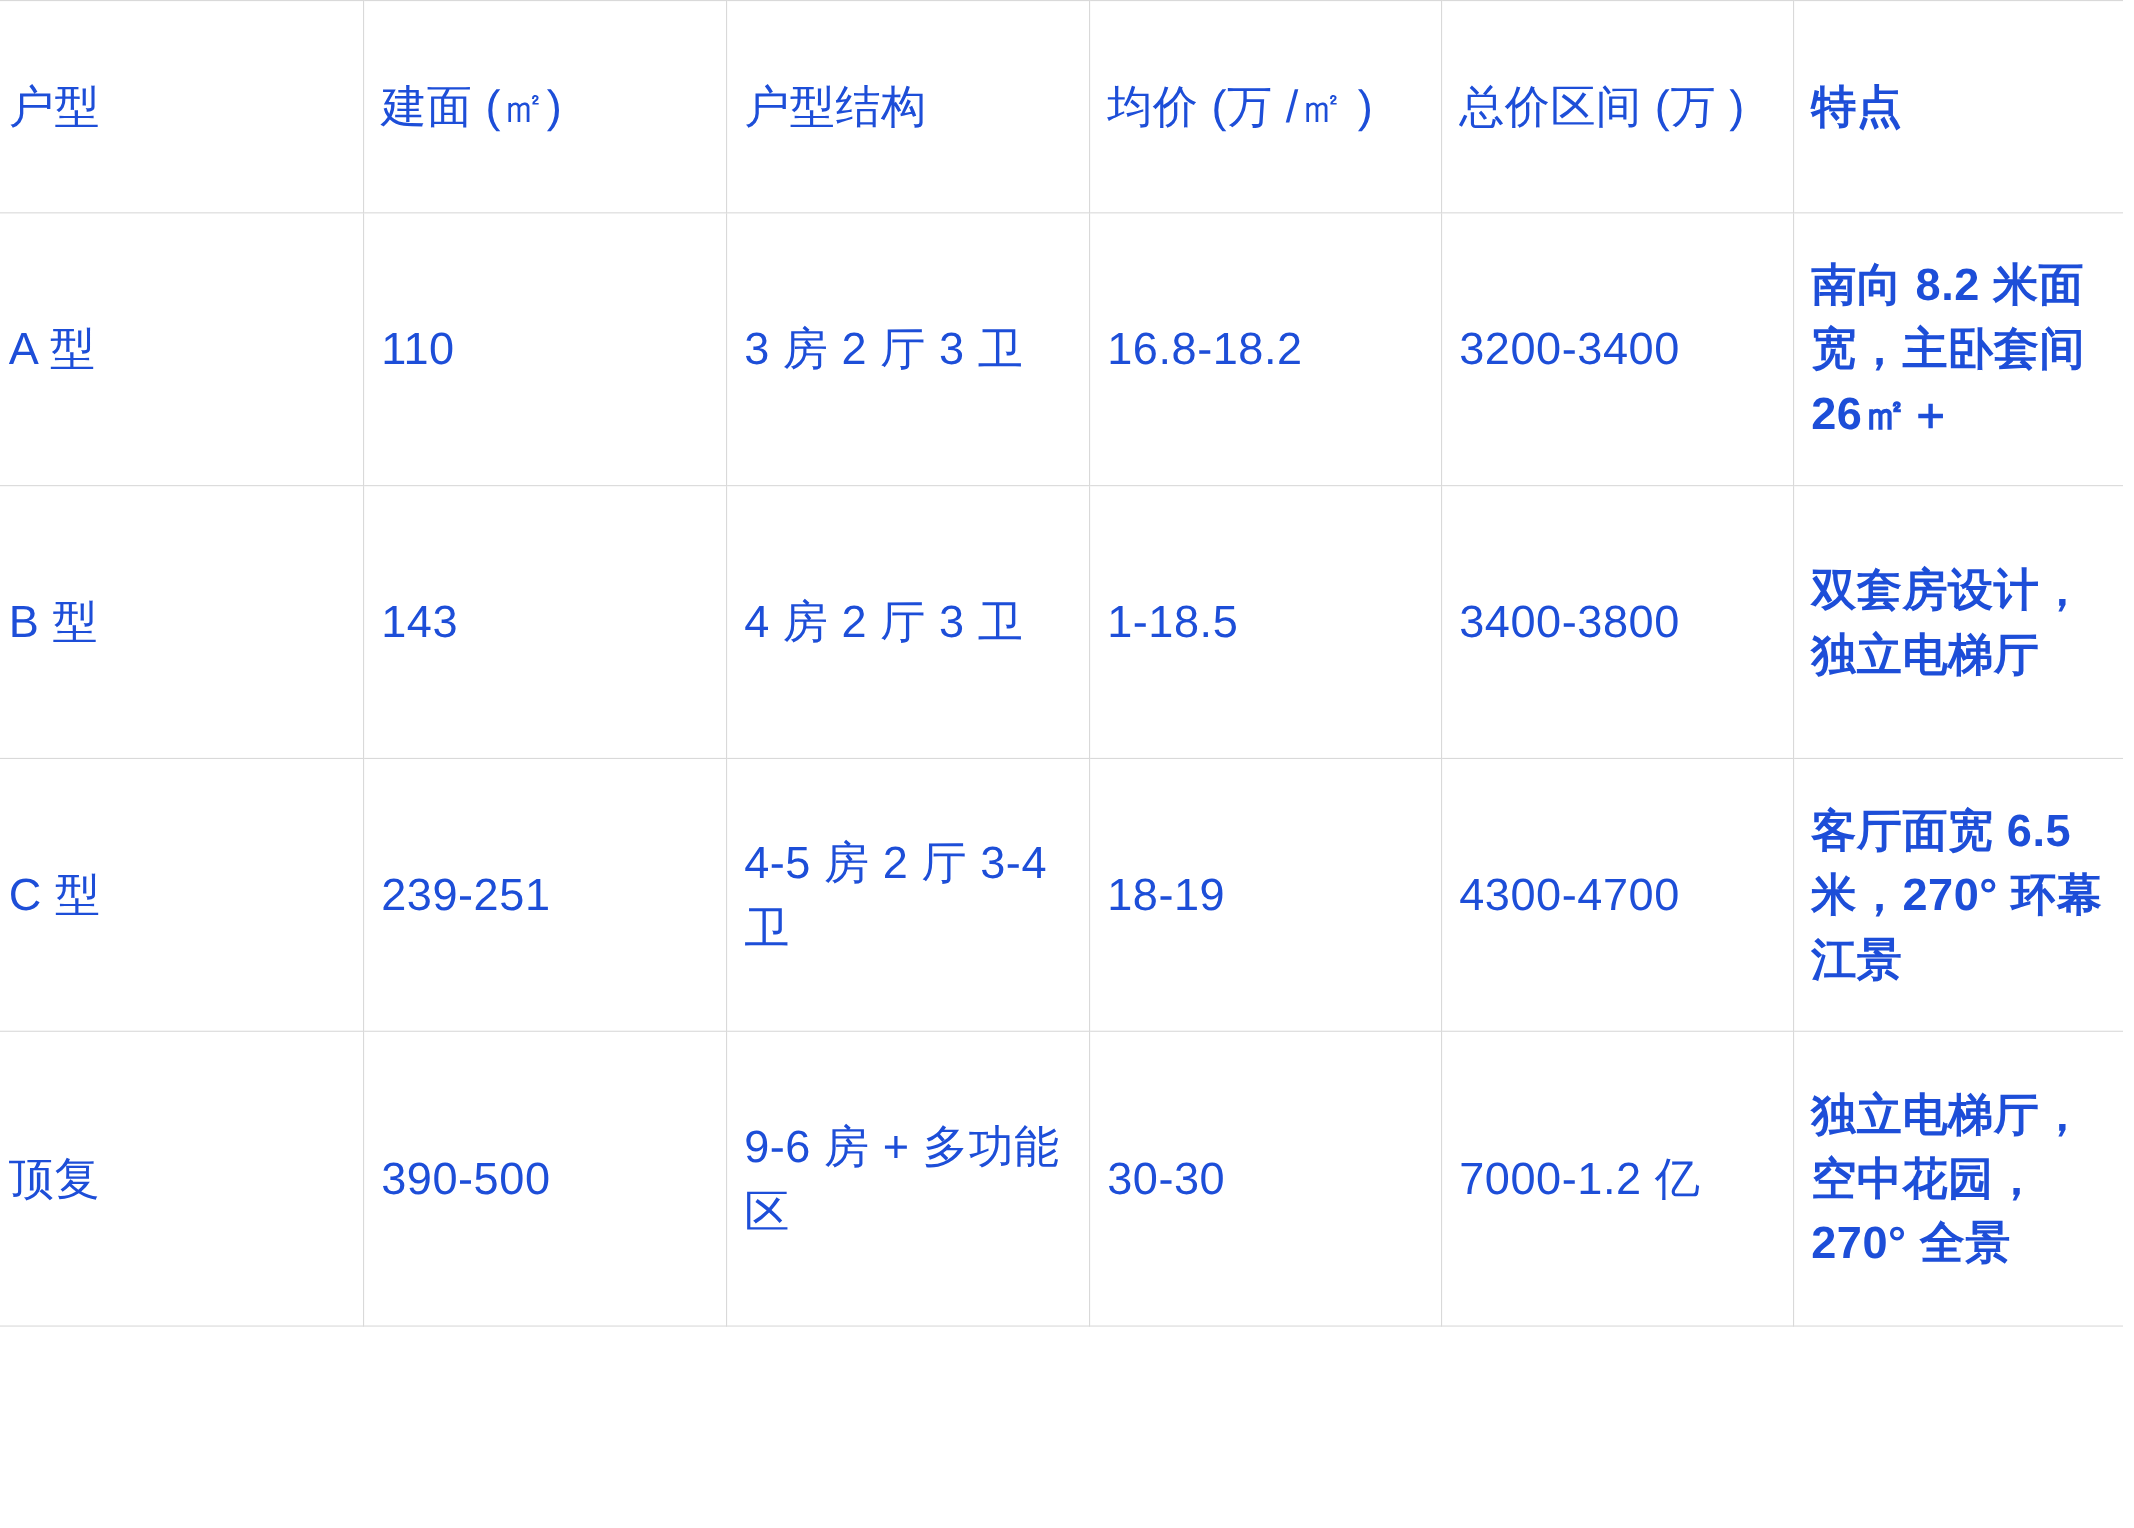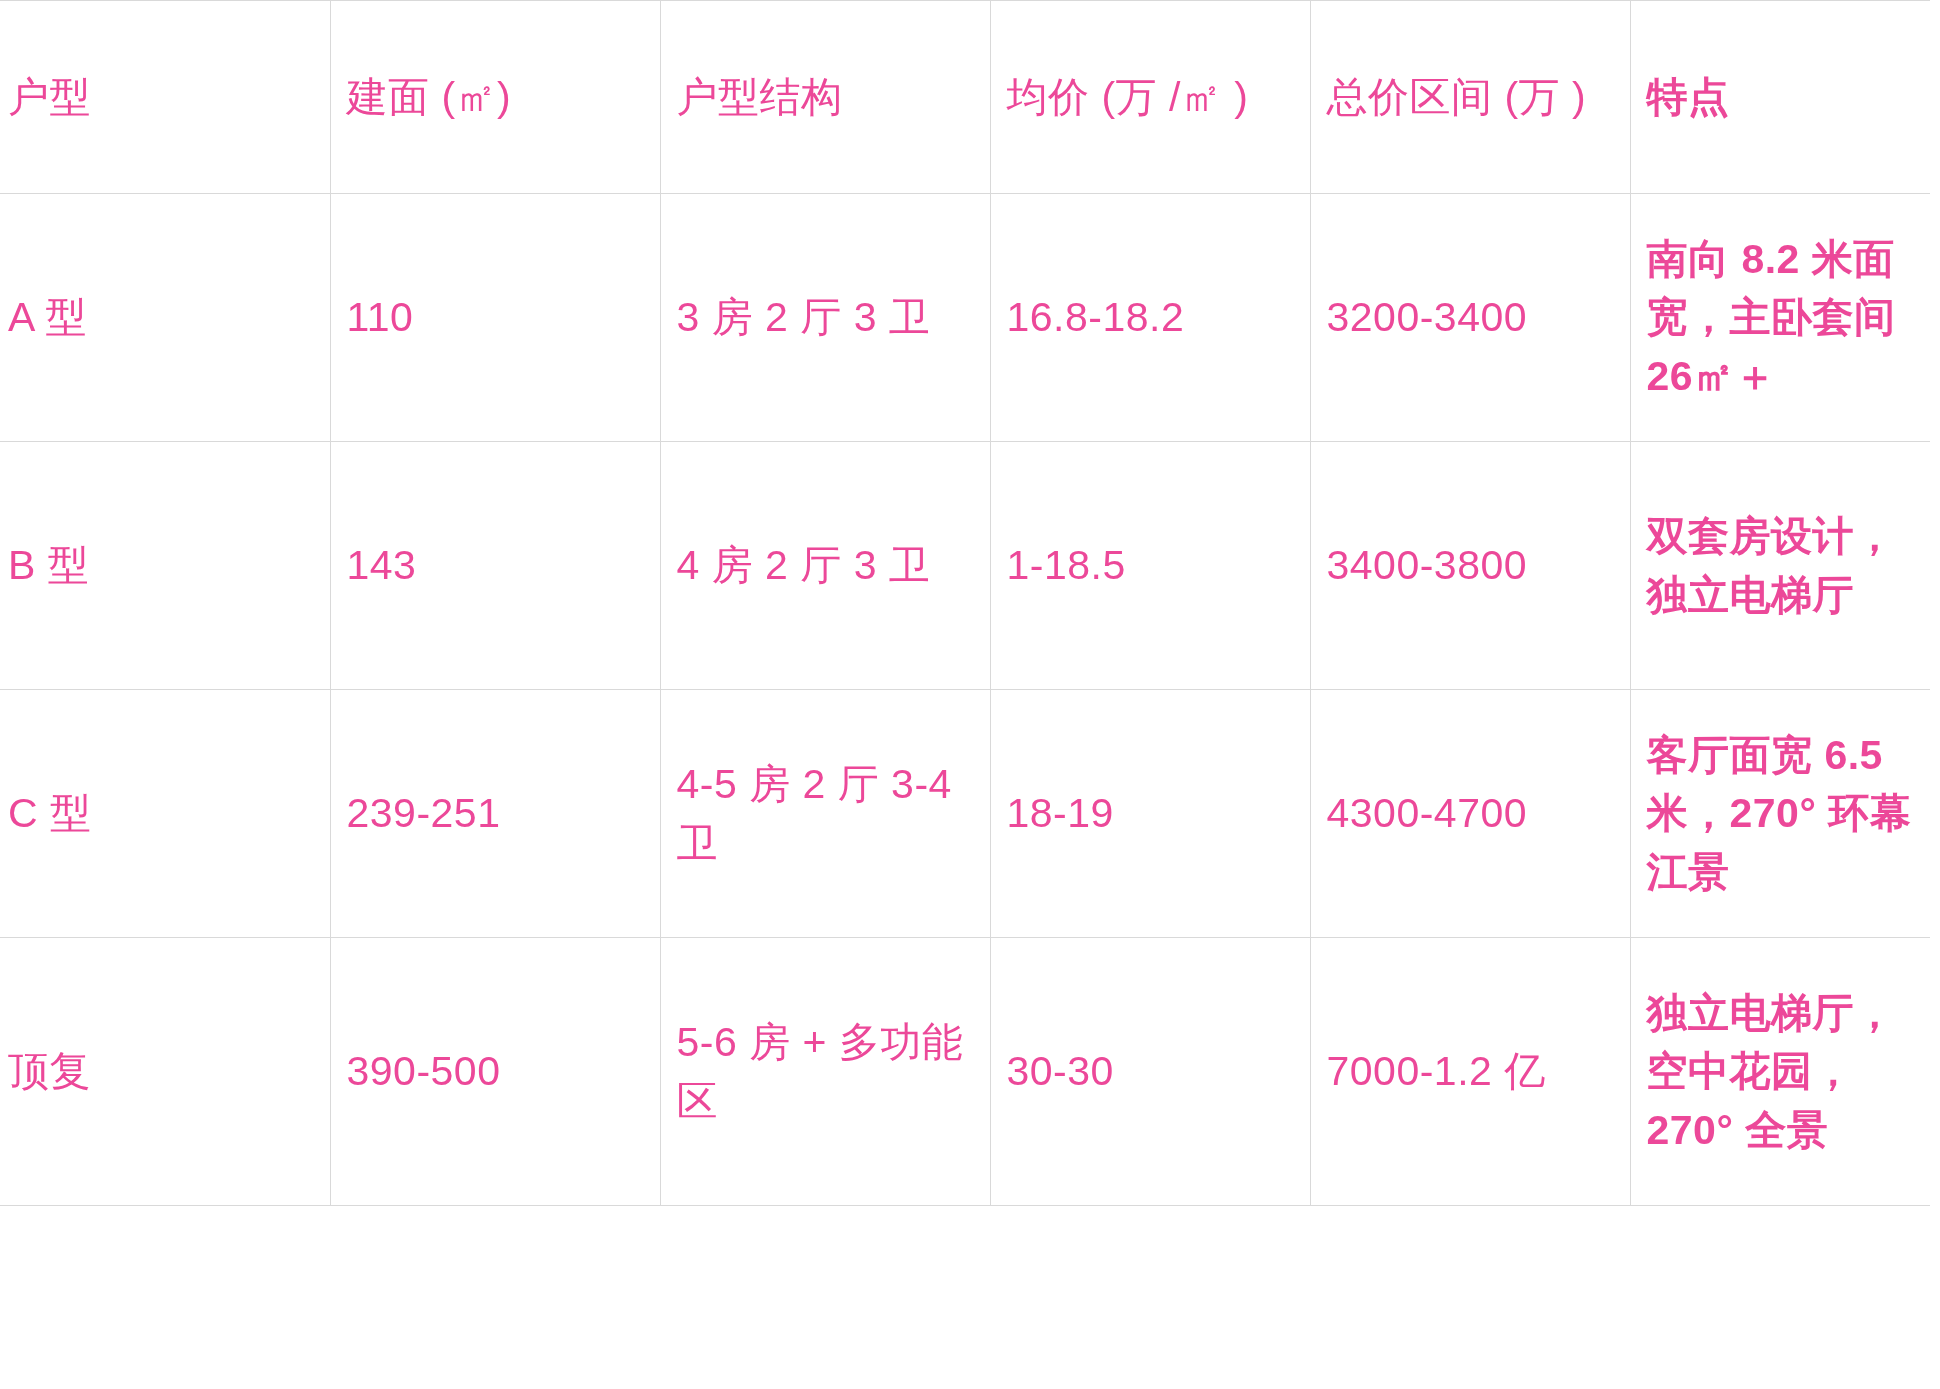--- a/index.html
+++ b/index.html
@@ -37,21 +37,21 @@
     border: 1px solid #d9d9d9;
     border-left: none;
     border-right: 1px solid #d9d9d9;
     padding: 10px 14px 10px 16px;
     vertical-align: middle;
     text-align: left;
     font-weight: normal;
     font-size: 41px;
     line-height: 1.42;
     letter-spacing: 0.5px;
-    color: #ec4899;
+    color: #1d4ed8;
     background: #ffffff;
   }
   table.spec tr > td:first-child,
   table.spec tr > th:first-child {
     border-left: none;
     padding-left: 8px;
   }
   table.spec tr > td:last-child,
   table.spec tr > th:last-child {
     border-right: none;
@@ -116,20 +116,20 @@
         <td>C 型</td>
         <td>239-251</td>
         <td class="wrap">4-5 房 2 厅 3-4 卫</td>
         <td>18-19</td>
         <td>4300-4700</td>
         <td class="wrap">客厅面宽 6.5 米，270° 环幕江景</td>
       </tr>
       <tr>
         <td>顶复</td>
         <td>390-500</td>
-        <td class="wrap">5-6 房 + 多功能区</td>
+        <td class="wrap">9-6 房 + 多功能区</td>
         <td>30-30</td>
         <td>7000-1.2 亿</td>
         <td class="wrap">独立电梯厅，空中花园，270° 全景</td>
       </tr>
     </tbody>
   </table>
 </div>
 
 </body></html>

